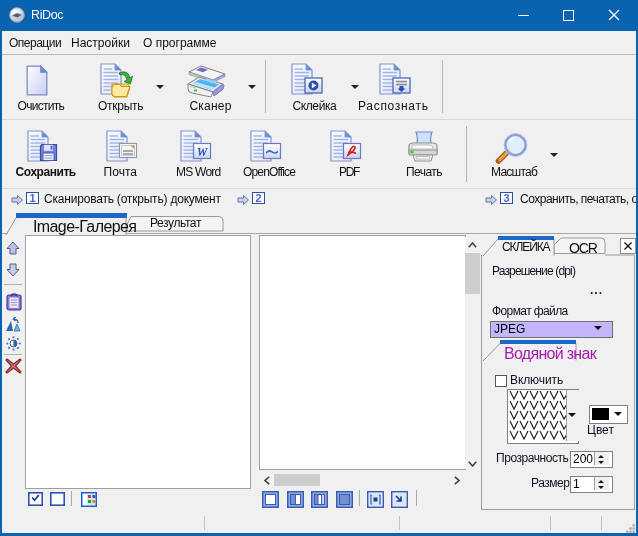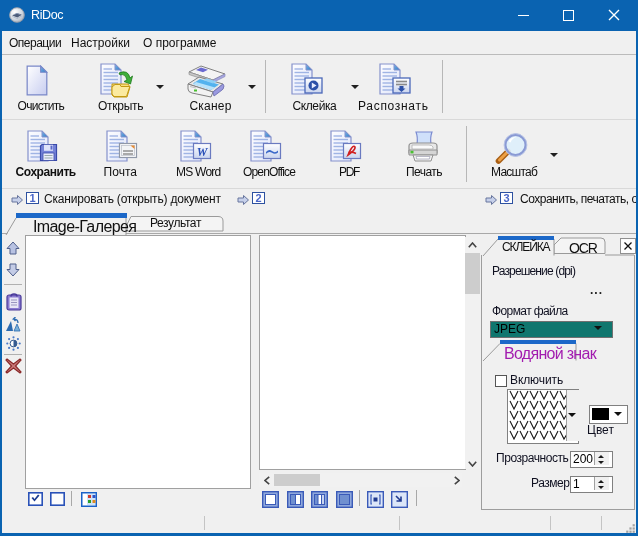--- a/index.html
+++ b/index.html
@@ -352,21 +352,21 @@
  <div class="abs" style="left:502px;top:239.5px;font-size:12px;color:#101010;letter-spacing:-1.1px;">СКЛЕЙКА</div>
  <div class="abs" style="left:569px;top:239.5px;font-size:14px;color:#101010;letter-spacing:-1.1px;">OCR</div>
  <div class="abs" style="left:620px;top:238px;width:14px;height:14px;background:#fdfdfd;border:1px solid #909090;"></div>
  <svg class="abs" style="left:623px;top:241px" width="10" height="10" viewBox="0 0 10 10">
       <path d="M1.5 1.5 L8.5 8.5 M8.5 1.5 L1.5 8.5" stroke="#101010" stroke-width="1.3"></path>
     </svg>
 
  <div class="rlabel" style="left:492px;top:263.5px;letter-spacing:-0.85px;">Разрешение (dpi)</div>
  <div class="abs" style="left:590px;top:283px;font-size:12px;font-weight:bold;color:#202020;letter-spacing:1px;">...</div>
  <div class="rlabel" style="left:492px;top:303.5px;letter-spacing:-0.6px;">Формат файла</div>
- <div class="abs" style="left:490px;top:321px;width:118px;height:15px;background:#0f766e;border:1px solid #707070;font-size:12px;color:#000;padding-left:3px;line-height:15px;">JPEG</div>
+ <div class="abs" style="left:490px;top:321px;width:118px;height:15px;background:#c4b5fd;border:1px solid #707070;font-size:12px;color:#000;padding-left:3px;line-height:15px;">JPEG</div>
  <div class="darr" style="left:594px;top:326px;border-top-color:#101010;"></div>
 
  <svg class="abs" style="left:481px;top:339px" width="100" height="22" viewBox="0 0 100 22">
    <path d="M19 5 L95 5 L95 21.5 L2 21.5 Z" fill="#f0f0f0"></path>
    <path d="M19 4.5 L2 22" stroke="#9a9a9a" stroke-width="1" fill="none"></path>
    <path d="M95 4.5 L95 21.5" stroke="#9a9a9a" stroke-width="1" fill="none"></path>
    <rect x="19" y="1" width="76" height="4" fill="#1c68c8"></rect>
  </svg>
  <div class="abs" style="left:504px;top:344.5px;font-size:16px;color:#a21caf;letter-spacing:-0.7px;">Водяной знак</div>
 

